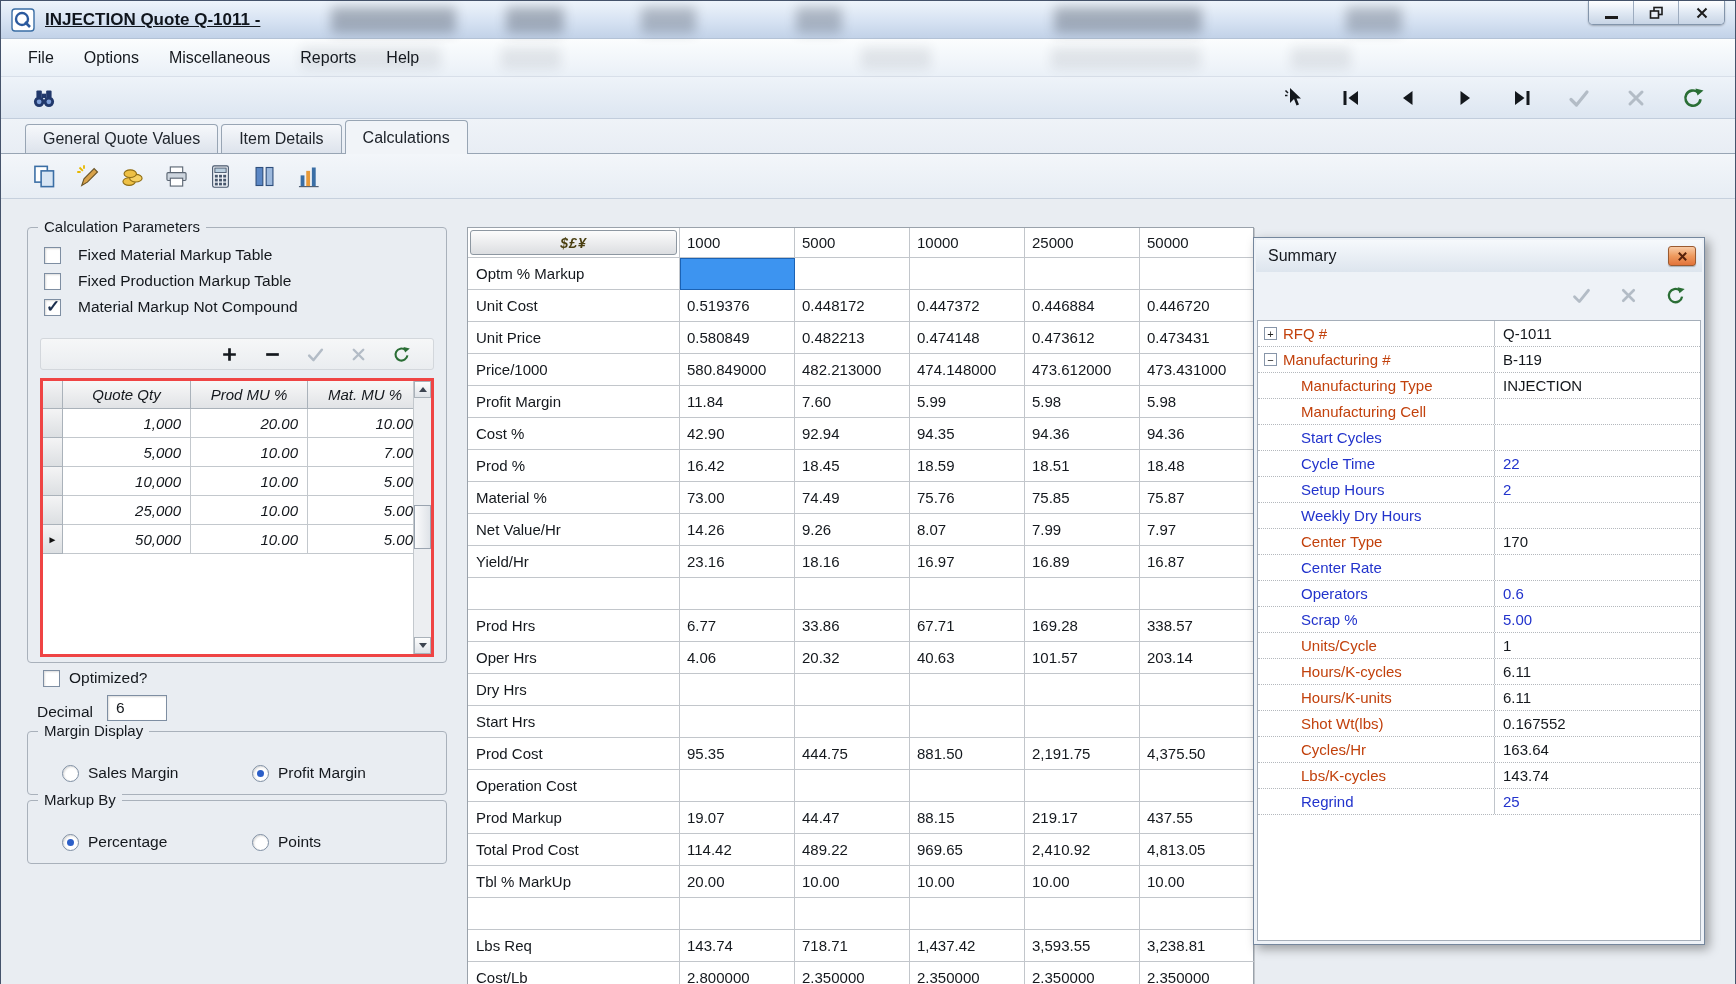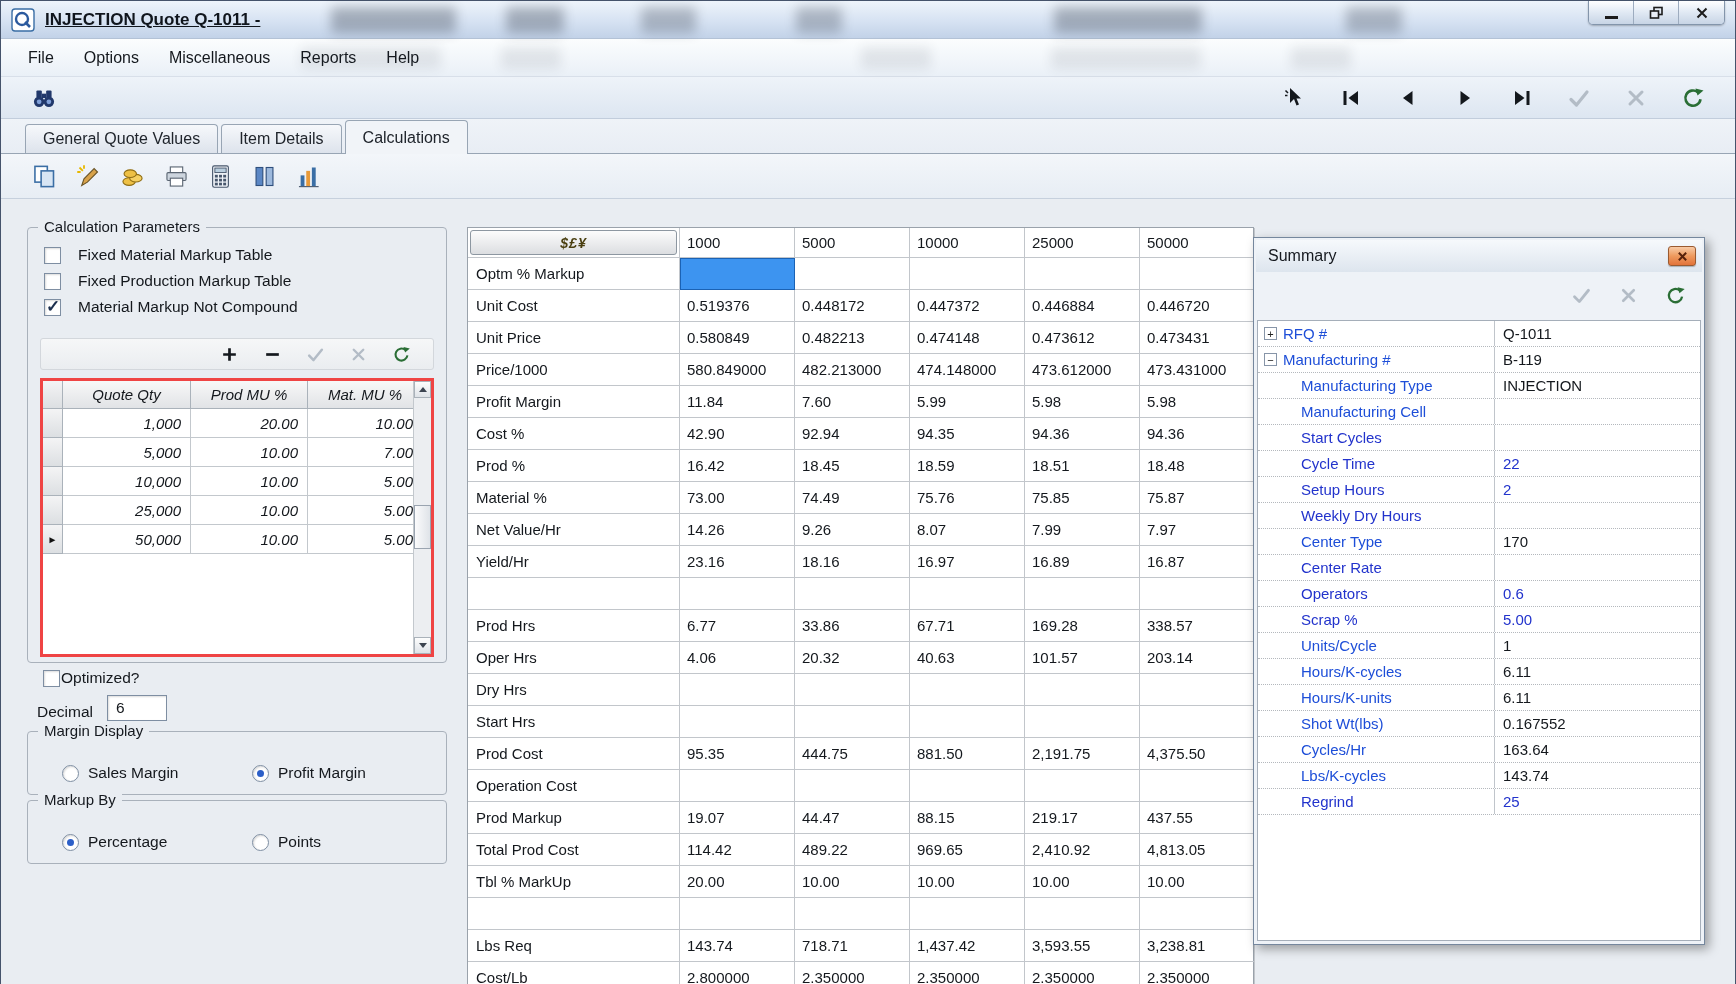--- a/index.html
+++ b/index.html
@@ -65,21 +65,21 @@
   .pt-cell{flex:none;border-right:1px solid #c3c8cd;border-bottom:1px solid #c3c8cd;font-size:15px;display:flex;align-items:center;color:#14181d;}
   .pt-cell.c1{width:128px}.pt-cell.c2{width:117px}.pt-cell.c3{width:115px}
   .pt-h{background:linear-gradient(#f8f8f8,#e1e3e6);justify-content:center;border-right-color:#aab2ba;border-bottom-color:#aab2ba;}
   .pt-cell.num{justify-content:flex-end;padding-right:9px;}
   .pt-scroll{position:absolute;top:0;right:0;bottom:0;width:18px;background:#eceef1;border-left:1px solid #c3c8cd;}
   .sb-btn{position:absolute;left:0;width:17px;height:17px;background:linear-gradient(#fdfdfd,#dfe3e8);border:1px solid #aab2ba;display:flex;align-items:center;justify-content:center;cursor:pointer;}
   .sb-up{top:0}.sb-down{bottom:0}
   .tri-up{width:0;height:0;border-left:4px solid transparent;border-right:4px solid transparent;border-bottom:5px solid #3c4450;}
   .tri-down{width:0;height:0;border-left:4px solid transparent;border-right:4px solid transparent;border-top:5px solid #3c4450;}
   .sb-thumb{position:absolute;left:0;top:124px;width:17px;height:44px;background:linear-gradient(90deg,#fbfbfc,#dfe3e8);border:1px solid #9aa4b0;cursor:grab;}
-  .optimized{position:absolute;left:42px;top:470px;display:flex;align-items:center;gap:1px;}
+  .optimized{position:absolute;left:42px;top:470px;display:flex;align-items:center;gap:9px;}
   .decimal{position:absolute;left:36px;top:496px;display:flex;align-items:flex-end;gap:14px;font-size:15.5px;color:#14181d;}
   .decimal-input{width:60px;height:26px;border:1px solid #7e8ea2;box-shadow:inset 1px 1px 2px rgba(0,0,0,.14);font:inherit;padding:0 8px;background:#fff;color:#14181d;}
   .gb-margin{left:26px;top:532px;width:420px;height:64px;}
   .gb-markup{left:26px;top:601px;width:420px;height:64px;}
   .gb-radios{display:flex;padding:32px 0 0 34px;}
   .radio-row{display:flex;align-items:center;gap:9px;width:190px;font-size:15.5px;color:#14181d;cursor:pointer;}
   .radio{width:17px;height:17px;border-radius:50%;background:#fff;border:1px solid #7e8ea2;box-shadow:inset 1px 1px 2px rgba(0,0,0,.16);position:relative;flex:none;}
   .radio.on::after{content:"";position:absolute;inset:4px;border-radius:50%;background:#2c5fc8;}
 
   
@@ -97,21 +97,21 @@
   .sum-titlebar{height:32px;display:flex;align-items:center;padding:0 6px 0 12px;background:linear-gradient(#f6f9fc,#dde5ee);}
   .sum-title{flex:1;font-size:16px;color:#15191f;}
   .sum-close{width:28px;height:20px;border:1px solid #9a5a30;border-radius:3px;background:linear-gradient(#f8cba6,#ee9a5e 50%,#e2733a);display:flex;align-items:center;justify-content:center;cursor:pointer;box-shadow:0 1px 1px rgba(0,0,0,.25);}
   .sum-close svg{width:11px;height:11px}
   .sum-toolbar{height:46px;display:flex;justify-content:flex-end;align-items:center;gap:26px;padding-right:16px;}
   .sum-toolbar .tb-icon{width:21px;height:21px}
   .sum-body{position:absolute;left:3px;right:3px;top:82px;bottom:3px;background:#fff;border:1px solid #a5aeb9;overflow:hidden;}
   .sum-row{display:flex;align-items:center;height:26px;border-bottom:1px dotted #b4b8bd;}
   .expander{width:13px;height:13px;border:1px solid #8795a8;margin-left:6px;flex:none;display:flex;align-items:center;justify-content:center;font-size:11px;line-height:10px;background:#fff;color:#222;cursor:pointer;}
   .expander.none{visibility:hidden;}
-  .sum-label{flex:1;padding-left:6px;font-size:15px;color:#1d4ed8;white-space:nowrap;overflow:hidden;}
+  .sum-label{flex:1;padding-left:6px;font-size:15px;color:#c2410c;white-space:nowrap;overflow:hidden;}
   .ind1 .sum-label{padding-left:24px;}
   .sum-value{width:206px;flex:none;border-left:1px solid #c0c5cb;align-self:stretch;display:flex;align-items:center;padding-left:8px;font-size:15px;color:#14181d;}
   .blue{color:#2233cc;}
 </style>
 </head>
 <body>
 
 <div class="window">
   <div class="glass-layer">
     <div class="blob b1"></div>

